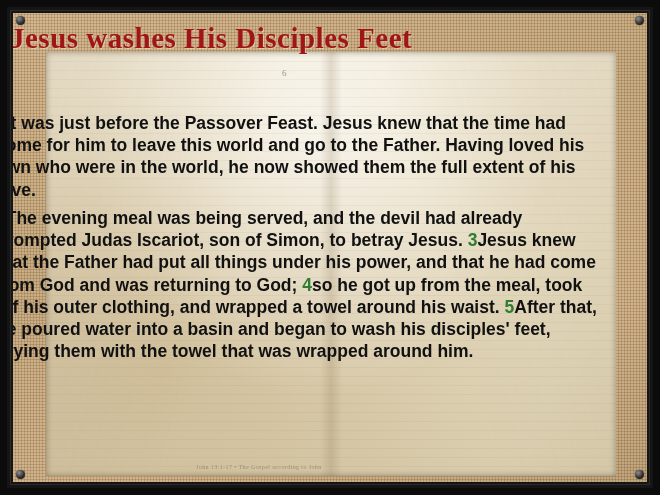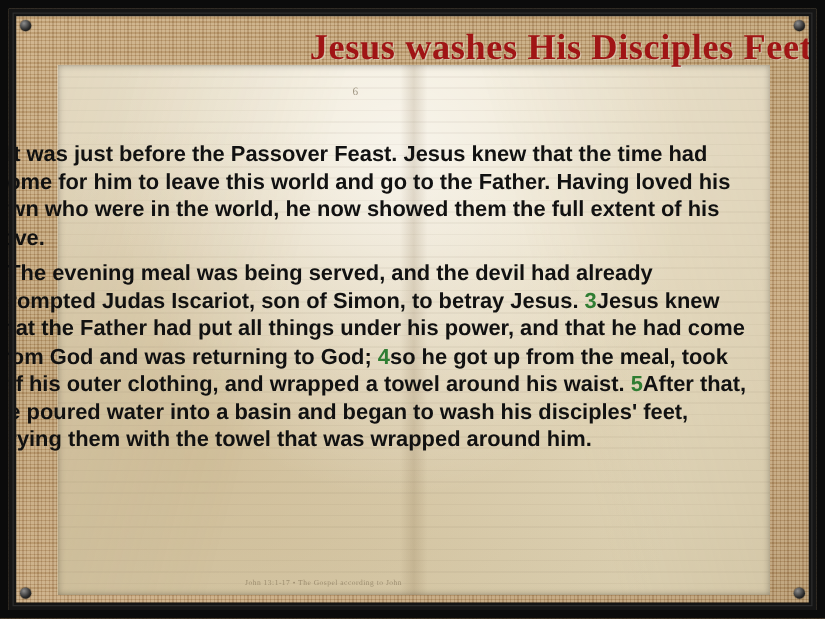--- a/index.html
+++ b/index.html
@@ -120,21 +120,21 @@
     font-size: 6px;
     letter-spacing: 0.4px;
     color: rgba(90,75,50,0.45);
     font-family: "Liberation Serif", serif;
   }
 
   
   .slide-title {
     position: relative;
     margin: 22px 10px 6px 10px;
-    text-align: right;
+    text-align: left;
     font-family: "Liberation Serif", serif;
     font-size: 29px;
     font-weight: bold;
     letter-spacing: 0.5px;
     color: #a01515;
     text-shadow: 1px 1px 0 rgba(255,255,255,0.35);
     white-space: nowrap;
   }
 
   

